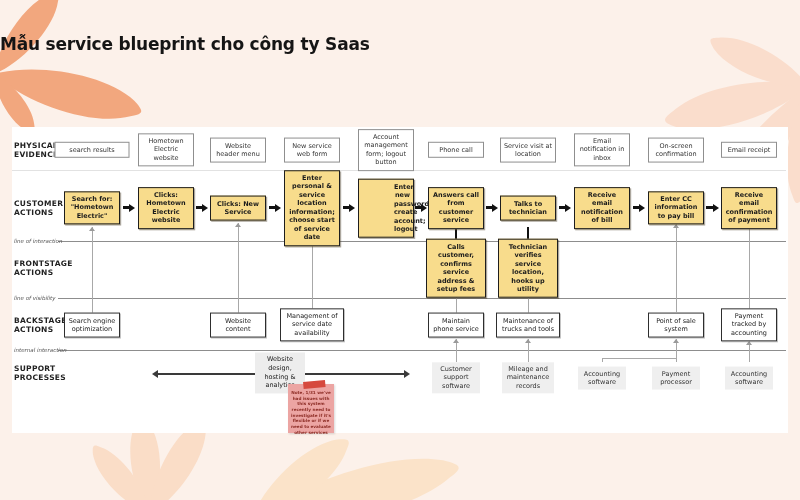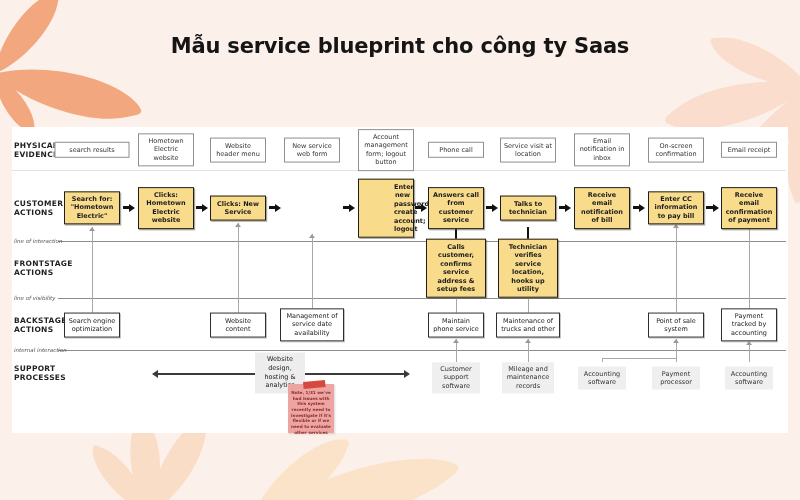--- a/index.html
+++ b/index.html
@@ -4,22 +4,22 @@
 <style>
   html,body{margin:0;padding:0;}
   .stage{
     position:relative;width:800px;height:500px;overflow:hidden;
     background:#FCF1EA;
     font-family:"DejaVu Sans", sans-serif;
     color:#1c1c1c;
   }
   .decor{position:absolute;left:0;top:0;width:800px;height:500px;z-index:0;pointer-events:none;}
   .title{
-    position:absolute;left:0;top:34px;width:800px;text-align:center;z-index:2;
-    font-size:21px;font-weight:700;letter-spacing:-0.2px;color:#151515;
+    position:absolute;left:0;top:34px;width:800px;z-index:2;
+    font-size:17px;font-weight:700;letter-spacing:-0.2px;color:#151515;
   }
   .panel{
     position:absolute;left:12px;top:127px;width:776px;height:306px;
     background:#ffffff;z-index:1;
   }
   .row-label{
     position:absolute;left:2px;width:62px;transform:translateY(-50%);
     font-size:7.5px;font-weight:700;letter-spacing:.3px;line-height:1.25;color:#222;
   }
   .sep-line{position:absolute;height:1px;background:#8d8d8d;}
@@ -169,33 +169,34 @@
       <div class="box physical" style="left: 300px; top: 23px; width: 56px;">New service web form</div>
       <div class="box physical" style="left: 374px; top: 23px; width: 56px;">Account management form; logout button</div>
       <div class="box physical" style="left: 444px; top: 23px; width: 56px;">Phone call</div>
       <div class="box physical" style="left: 516px; top: 23px; width: 56px;">Service visit at location</div>
       <div class="box physical" style="left: 590px; top: 23px; width: 56px;">Email notification in inbox</div>
       <div class="box physical" style="left: 664px; top: 23px; width: 56px;">On-screen confirmation</div>
       <div class="box physical" style="left: 737px; top: 23px; width: 56px;">Email receipt</div>
       <div class="box customer" style="left: 80px; top: 81px; width: 56px;">Search for: "Hometown Electric"</div>
       <div class="box customer" style="left: 154px; top: 81px; width: 56px;">Clicks: Hometown Electric website</div>
       <div class="box customer" style="left: 226px; top: 81px; width: 56px;">Clicks: New Service</div>
+      <div class="box customer" style="left: 300px; top: 81px; width: 56px;">Enter personal &amp; service location information; choose start of service date</div>
       <div class="box customer" style="left: 374px; top: 81px; width: 56px; padding-left: 35px;">Enter new password; create account; logout</div>
       <div class="box customer" style="left: 444px; top: 81px; width: 56px;">Answers call from customer service</div>
       <div class="box customer" style="left: 516px; top: 81px; width: 56px;">Talks to technician</div>
       <div class="box customer" style="left: 590px; top: 81px; width: 56px;">Receive email notification of bill</div>
       <div class="box customer" style="left: 664px; top: 81px; width: 56px;">Enter CC information to pay bill</div>
       <div class="box customer" style="left: 737px; top: 81px; width: 56px;">Receive email confirmation of payment</div>
       <div class="box frontstage" style="left: 516px; top: 141px; width: 60px;">Technician verifies service location, hooks up utility</div>
       <div class="box frontstage" style="left: 444px; top: 141px; width: 60px;">Calls customer, confirms service address &amp; setup fees</div>
       <div class="box backstage" style="left: 80px; top: 198px; width: 56px;">Search engine optimization</div>
       <div class="box backstage" style="left: 226px; top: 198px; width: 56px;">Website content</div>
       <div class="box backstage" style="left: 300px; top: 198px; width: 64px;">Management of service date availability</div>
       <div class="box backstage" style="left: 444px; top: 198px; width: 56px;">Maintain phone service</div>
-      <div class="box backstage" style="left: 516px; top: 198px; width: 64px;">Maintenance of trucks and other</div>
+      <div class="box backstage" style="left: 516px; top: 198px; width: 64px;">Maintenance of trucks and tools</div>
       <div class="box backstage" style="left: 664px; top: 198px; width: 56px;">Point of sale system</div>
       <div class="box backstage" style="left: 737px; top: 198px; width: 56px;">Payment tracked by accounting</div>
       <div class="box support" style="left: 444px; top: 251px; width: 48px;">Customer support software</div>
       <div class="box support" style="left: 516px; top: 251px; width: 52px;">Mileage and maintenance records</div>
       <div class="box support" style="left: 590px; top: 251px; width: 48px;">Accounting software</div>
       <div class="box support" style="left: 664px; top: 251px; width: 48px;">Payment processor</div>
       <div class="box support" style="left: 737px; top: 251px; width: 48px;">Accounting software</div>
       <div class="flow-arrow" style="left: 117.3px; top: 76.5px;"></div>
       <div class="flow-arrow" style="left: 190.3px; top: 76.5px;"></div>
       <div class="flow-arrow" style="left: 263.3px; top: 76.5px;"></div>

